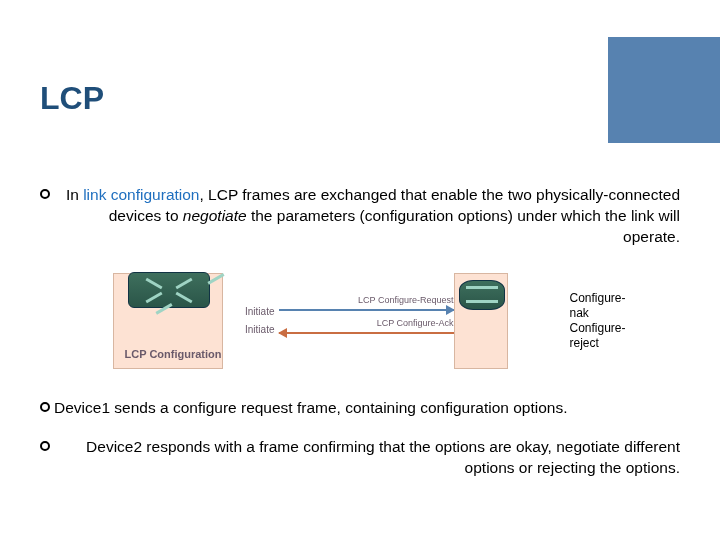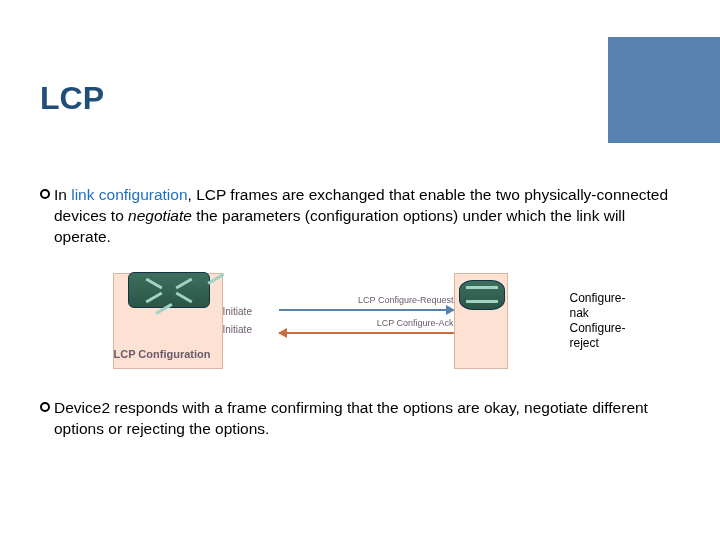--- a/index.html
+++ b/index.html
@@ -6,36 +6,36 @@
   body { width: 720px; height: 540px; font-family: Arial, sans-serif; background: #fff; position: relative; overflow: hidden; }
 
   .corner-block { position: absolute; top: 37px; right: 0; width: 112px; height: 106px; background: #5782b0; }
 
   .slide { padding: 80px 40px 0 40px; }
 
   .title { color: #1f4e79; font-size: 32px; font-weight: bold; margin-bottom: 68px; }
 
   .bullet { display: flex; align-items: flex-start; margin-bottom: 12px; }
   .ring { display: inline-block; width: 10px; height: 10px; border: 2px solid #000; border-radius: 50%; margin-top: 4px; margin-right: 4px; flex-shrink: 0; }
-  .bullet-text { font-size: 15.5px; line-height: 1.35; color: #000; }
+  .bullet-text { font-size: 15.5px; line-height: 1.35; color: #000; text-align: right; }
   .accent { color: #1f6fbf; }
   .italic { font-style: italic; }
 
   .diagram-row { display: flex; align-items: center; justify-content: center; margin: 18px 0 22px 0; gap: 0; position: relative; height: 110px; }
 
   .lcp-box { width: 110px; height: 96px; background: #fde2d3; border: 1px solid #d8b6a1; position: relative; }
   .switch-dev { position: absolute; top: -2px; left: 14px; width: 82px; height: 36px; background: linear-gradient(180deg,#3e6f5d,#2a5548); border: 1px solid #134; border-radius: 6px; }
   .switch-dev:before, .switch-dev:after { content:""; position:absolute; width:18px; height:3px; background:#9fd4c4; top:9px; }
   .switch-dev:before { left:16px; transform: rotate(30deg); }
   .switch-dev:after { right:16px; transform: rotate(-30deg); box-shadow: -30px 12px 0 #9fd4c4, 30px 12px 0 #9fd4c4; }
   .switch-dev .x1 { position:absolute; width:18px; height:3px; background:#9fd4c4; bottom:8px; left:16px; transform:rotate(-30deg); }
   .switch-dev .x2 { position:absolute; width:18px; height:3px; background:#9fd4c4; bottom:8px; right:16px; transform:rotate(30deg); }
-  .lcp-label { position: absolute; bottom: 8px; left: 0; right: 0; text-align: left; font-size: 11px; font-weight: bold; color: #6a5a6a; }
+  .lcp-label { position: absolute; bottom: 8px; left: 0; right: 0; text-align: right; font-size: 11px; font-weight: bold; color: #6a5a6a; }
 
-  .states { width: 56px; text-align: left; font-size: 10px; color: #6a5a6a; padding-right: 4px; }
+  .states { width: 56px; text-align: right; font-size: 10px; color: #6a5a6a; padding-right: 4px; }
   .state-row { height: 18px; line-height: 18px; }
 
   .arrows { width: 175px; height: 48px; position: relative; }
   .req-label, .ack-label { position: absolute; font-size: 9px; color: #6a5a6a; left: 0; right: 0; text-align: right; }
   .req-label { top: -2px; }
   .ack-label { top: 21px; }
   .arrow-line { position: absolute; height: 2px; background: #5782b0; left: 0; right: 0; }
   .arrow-right { top: 12px; }
   .arrow-right:after { content:""; position:absolute; right:-1px; top:-4px; border-left:9px solid #5782b0; border-top:5px solid transparent; border-bottom:5px solid transparent; }
   .arrow-left { top: 35px; background: #c96d42; }
@@ -91,17 +91,21 @@
     </div>
     <div class="annotations">
       <div>Configure-nak</div>
       <div>Configure-reject</div>
     </div>
   </div>
 
   <div class="body-bullets">
     <div class="bullet">
       <span class="ring"></span>
+      <p class="bullet-text">Device1 sends a configure request frame, containing configuration options.</p>
+    </div>
+    <div class="bullet">
+      <span class="ring"></span>
       <p class="bullet-text">Device2 responds with a frame confirming that the options are okay, negotiate different options or rejecting the options.</p>
     </div>
   </div>
 
 </div>
 
 </body></html>

